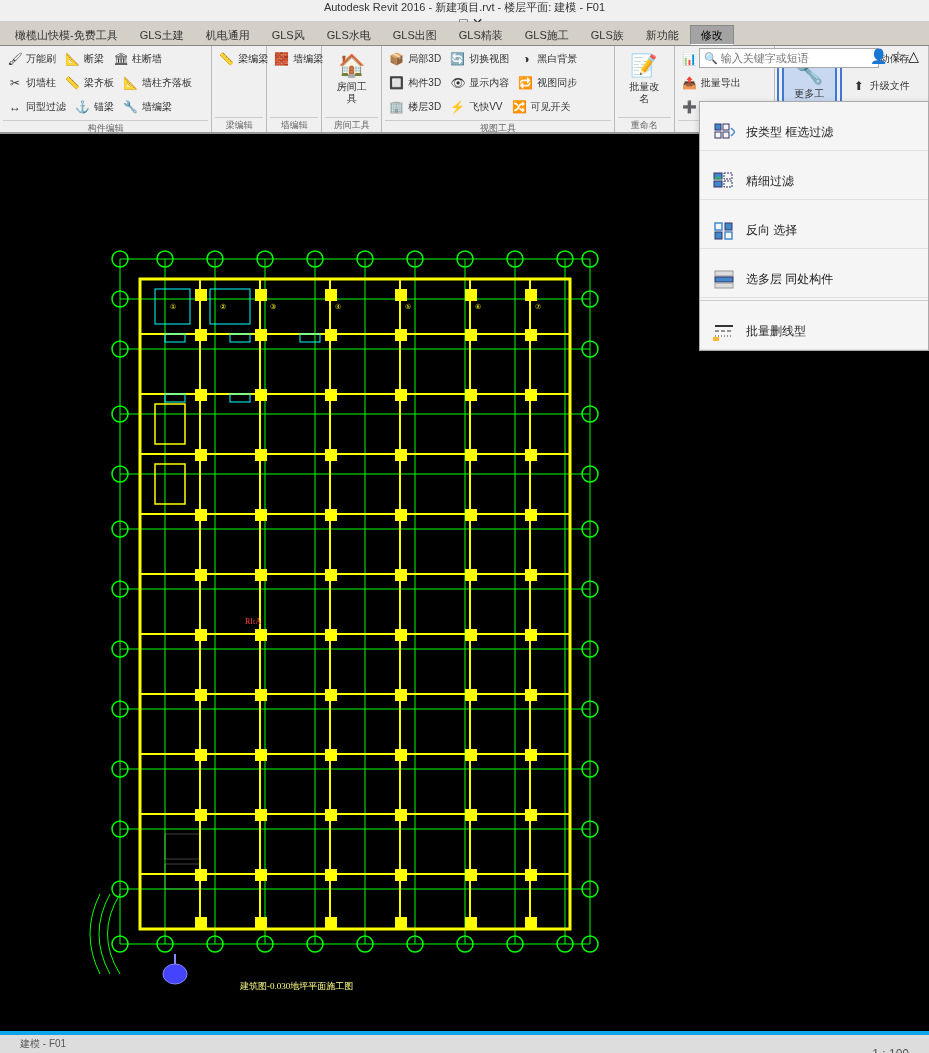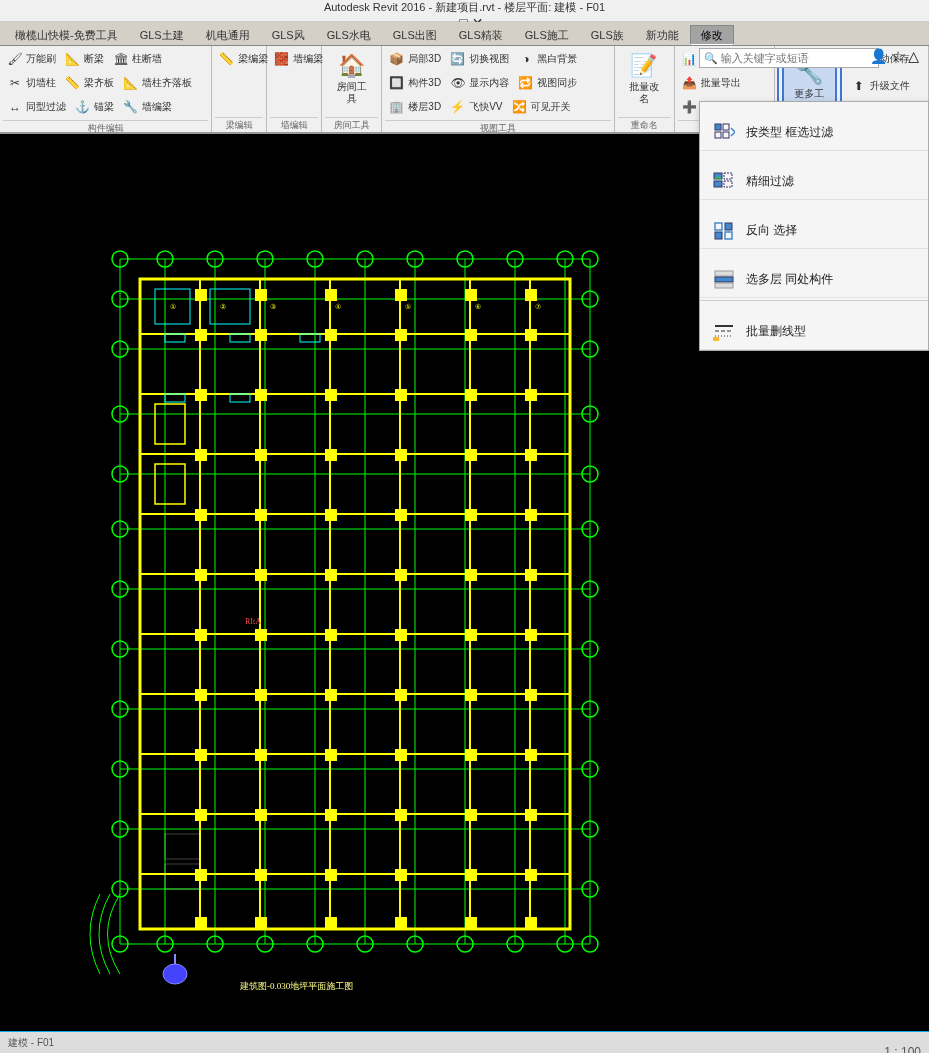--- a/index.html
+++ b/index.html
@@ -119,24 +119,24 @@
       height: 1053px;
       position: relative;
     }
 
     
     #status-bar {
       height: 22px;
       background: #ddd;
       display: flex;
       align-items: center;
-      padding: 0 8px;
+      padding: 0 20px;
       font-size: 10px;
       color: #555;
-      border-top: 1px solid #0ea5e9;
+      border-top: 4px solid #0ea5e9;
       position: absolute;
       bottom: 0;
       left: 0;
       right: 0;
     }
 
     .small-tool-row {
       display: flex;
       flex-direction: row;
       align-items: center;

